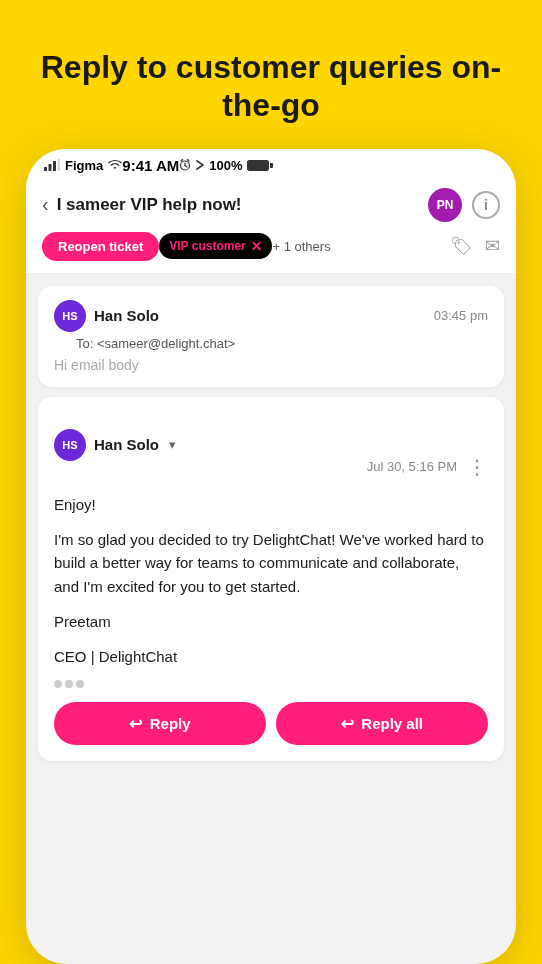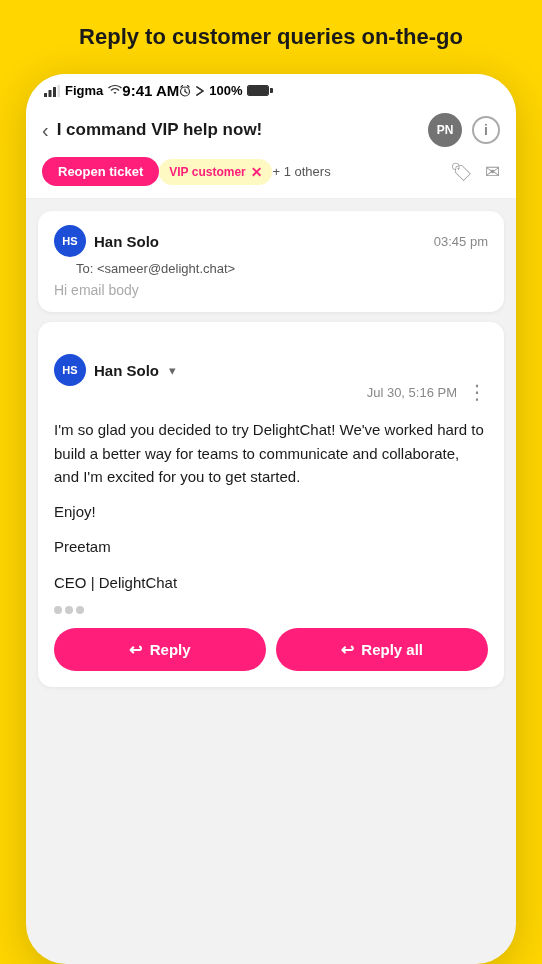--- a/index.html
+++ b/index.html
@@ -9,22 +9,22 @@
       background: #FFD600;
       font-family: -apple-system, BlinkMacSystemFont, 'Segoe UI', sans-serif;
       display: flex;
       flex-direction: column;
       align-items: center;
       overflow: hidden;
     }
 
     .hero-text {
       text-align: center;
-      padding: 24px 40px 24px;
-      font-size: 22px;
+      padding: 48px 40px 24px;
+      font-size: 32px;
       font-weight: 800;
       color: #1a1a1a;
       line-height: 1.2;
     }
 
     .phone-wrapper {
       width: 490px;
       background: #f2f2f2;
       border-radius: 40px;
       overflow: hidden;
@@ -63,21 +63,21 @@
       align-items: center;
       justify-content: space-between;
       margin-bottom: 10px;
     }
     .header-left { display: flex; align-items: center; gap: 8px; }
     .back-arrow { font-size: 20px; color: #555; cursor: pointer; }
     .ticket-title { font-size: 17px; font-weight: 700; color: #1a1a1a; }
     .header-right { display: flex; align-items: center; gap: 10px; }
     .avatar-pn {
       width: 34px; height: 34px; border-radius: 50%;
-      background: #737373; color: white; font-size: 12px; font-weight: 700;
+      background: #a21caf; color: white; font-size: 12px; font-weight: 700;
       display: flex; align-items: center; justify-content: center;
     }
     .info-icon {
       width: 28px; height: 28px; border-radius: 50%; border: 2px solid #aaa;
       display: flex; align-items: center; justify-content: center;
       color: #888; font-size: 14px; font-weight: 700;
     }
 
     .header-row2 {
       display: flex;
@@ -88,21 +88,21 @@
       background: #FF1F7A;
       color: white;
       border: none;
       border-radius: 20px;
       padding: 7px 16px;
       font-size: 13px;
       font-weight: 700;
       cursor: pointer;
     }
     .tag-vip {
-      background: #fef9c3;
+      background: #000000;
       color: #FF1F7A;
       border-radius: 20px;
       padding: 5px 10px;
       font-size: 12px;
       font-weight: 600;
       display: flex;
       align-items: center;
       gap: 5px;
     }
     .tag-close { color: #FF1F7A; cursor: pointer; font-size: 14px; }
@@ -131,21 +131,21 @@
     }
     .message-header {
       display: flex;
       justify-content: space-between;
       align-items: center;
       margin-bottom: 4px;
     }
     .sender-info { display: flex; align-items: center; gap: 8px; }
     .avatar-hs {
       width: 32px; height: 32px; border-radius: 50%;
-      background: #1d4ed8; color: white; font-size: 11px; font-weight: 700;
+      background: #6d28d9; color: white; font-size: 11px; font-weight: 700;
       display: flex; align-items: center; justify-content: center;
     }
     .sender-name { font-size: 15px; font-weight: 700; color: #1a1a1a; }
     .chevron-down { font-size: 13px; color: #666; margin-left: 2px; }
     .timestamp { font-size: 13px; color: #888; }
     .to-line { font-size: 13px; color: #555; margin-left: 22px; margin-bottom: 6px; }
     .preview-text { font-size: 14px; color: #aaa; }
 
     
     .full-message-card {
@@ -245,21 +245,21 @@
       <div class="battery-icon">
         <div class="battery-fill"></div>
       </div>
     </div>
   </div>
 
   <div class="header">
     <div class="header-row1">
       <div class="header-left">
         <span class="back-arrow">‹</span>
-        <span class="ticket-title">I command VIP help now!</span>
+        <span class="ticket-title">I sameer VIP help now!</span>
       </div>
       <div class="header-right">
         <div class="avatar-pn">PN</div>
         <div class="info-icon">
           <span>i</span>
         </div>
       </div>
     </div>
     <div class="header-row2">
       <button class="btn-reopen">Reopen ticket</button>
@@ -296,22 +296,22 @@
           <span class="sender-name">Han Solo</span>
           <span class="chevron-down">▾</span>
         </div>
         <div style="display:flex;align-items:center;gap:10px;margin-top:44px;">
           <span class="timestamp">Jul 30, 5:16 PM</span>
           <span class="dots-menu">⋮</span>
         </div>
       </div>
 
       <div class="msg-body">
+        <p>Enjoy!</p>
         <p>I'm so glad you decided to try DelightChat! We've worked hard to build a better way for teams to communicate and collaborate, and I'm excited for you to get started.</p>
-        <p>Enjoy!</p>
         <p>Preetam</p>
         <p>CEO | DelightChat</p>
       </div>
 
       <div class="msg-more">
         <div class="dot"></div>
         <div class="dot"></div>
         <div class="dot"></div>
       </div>
 

